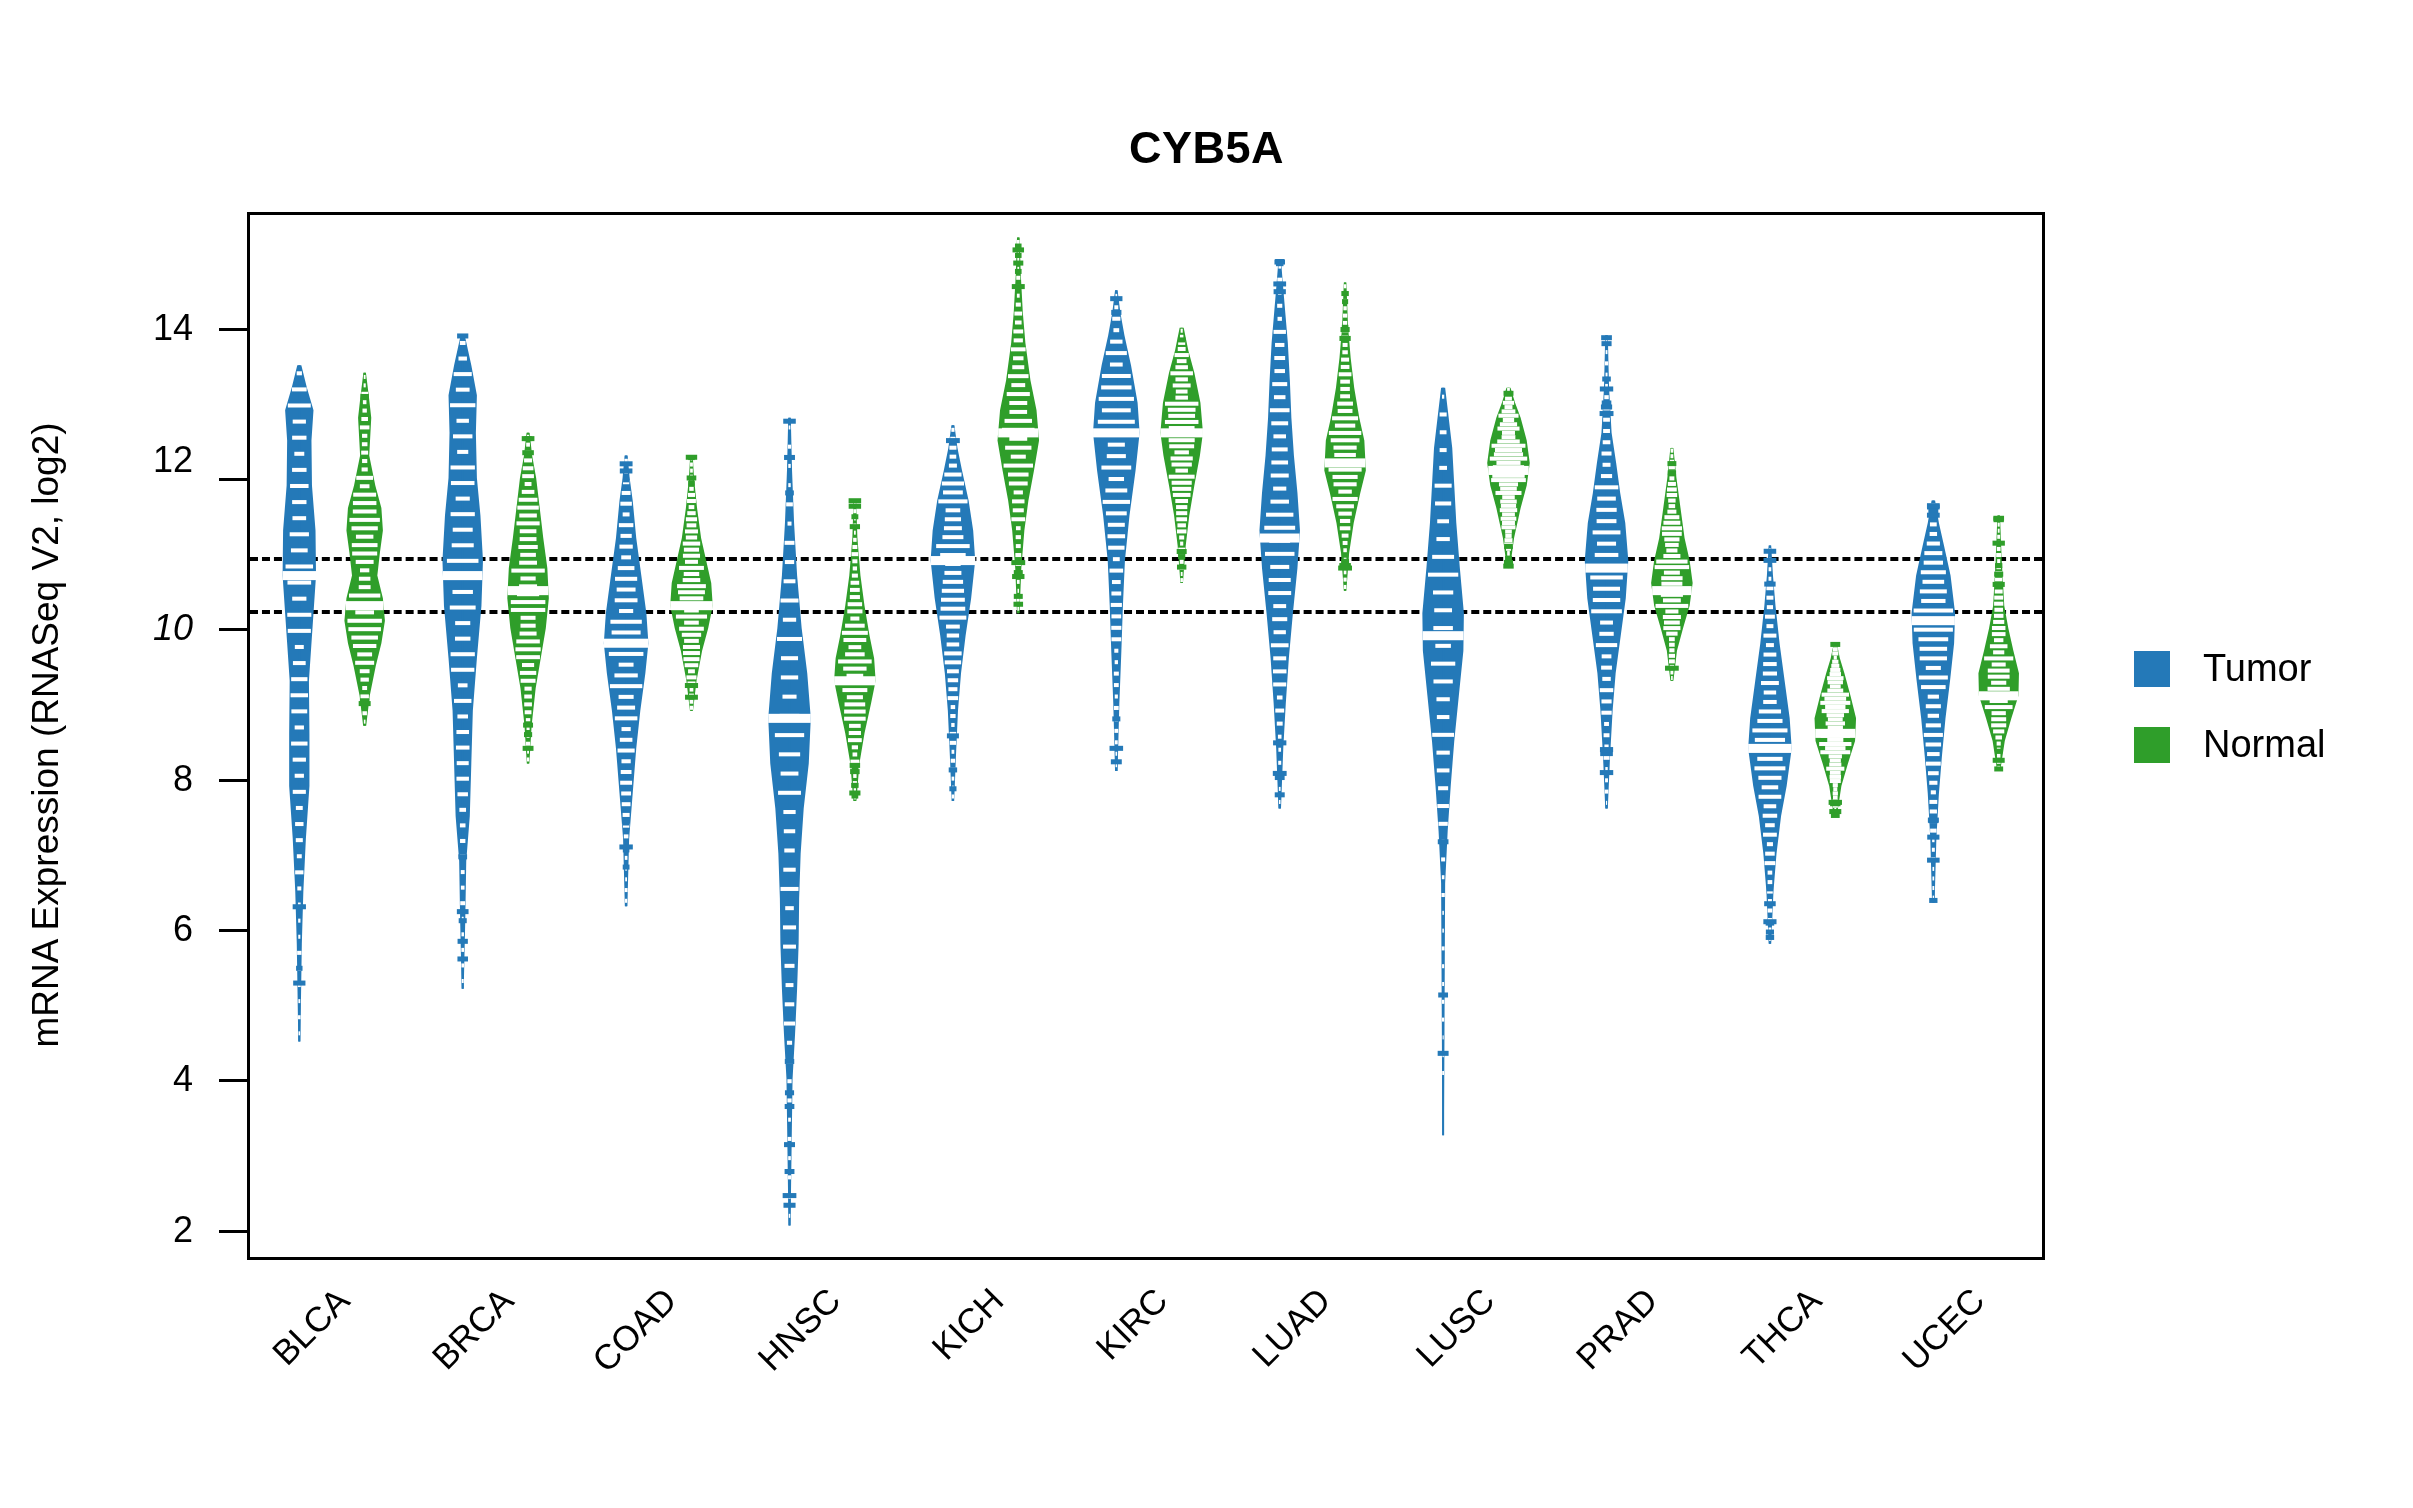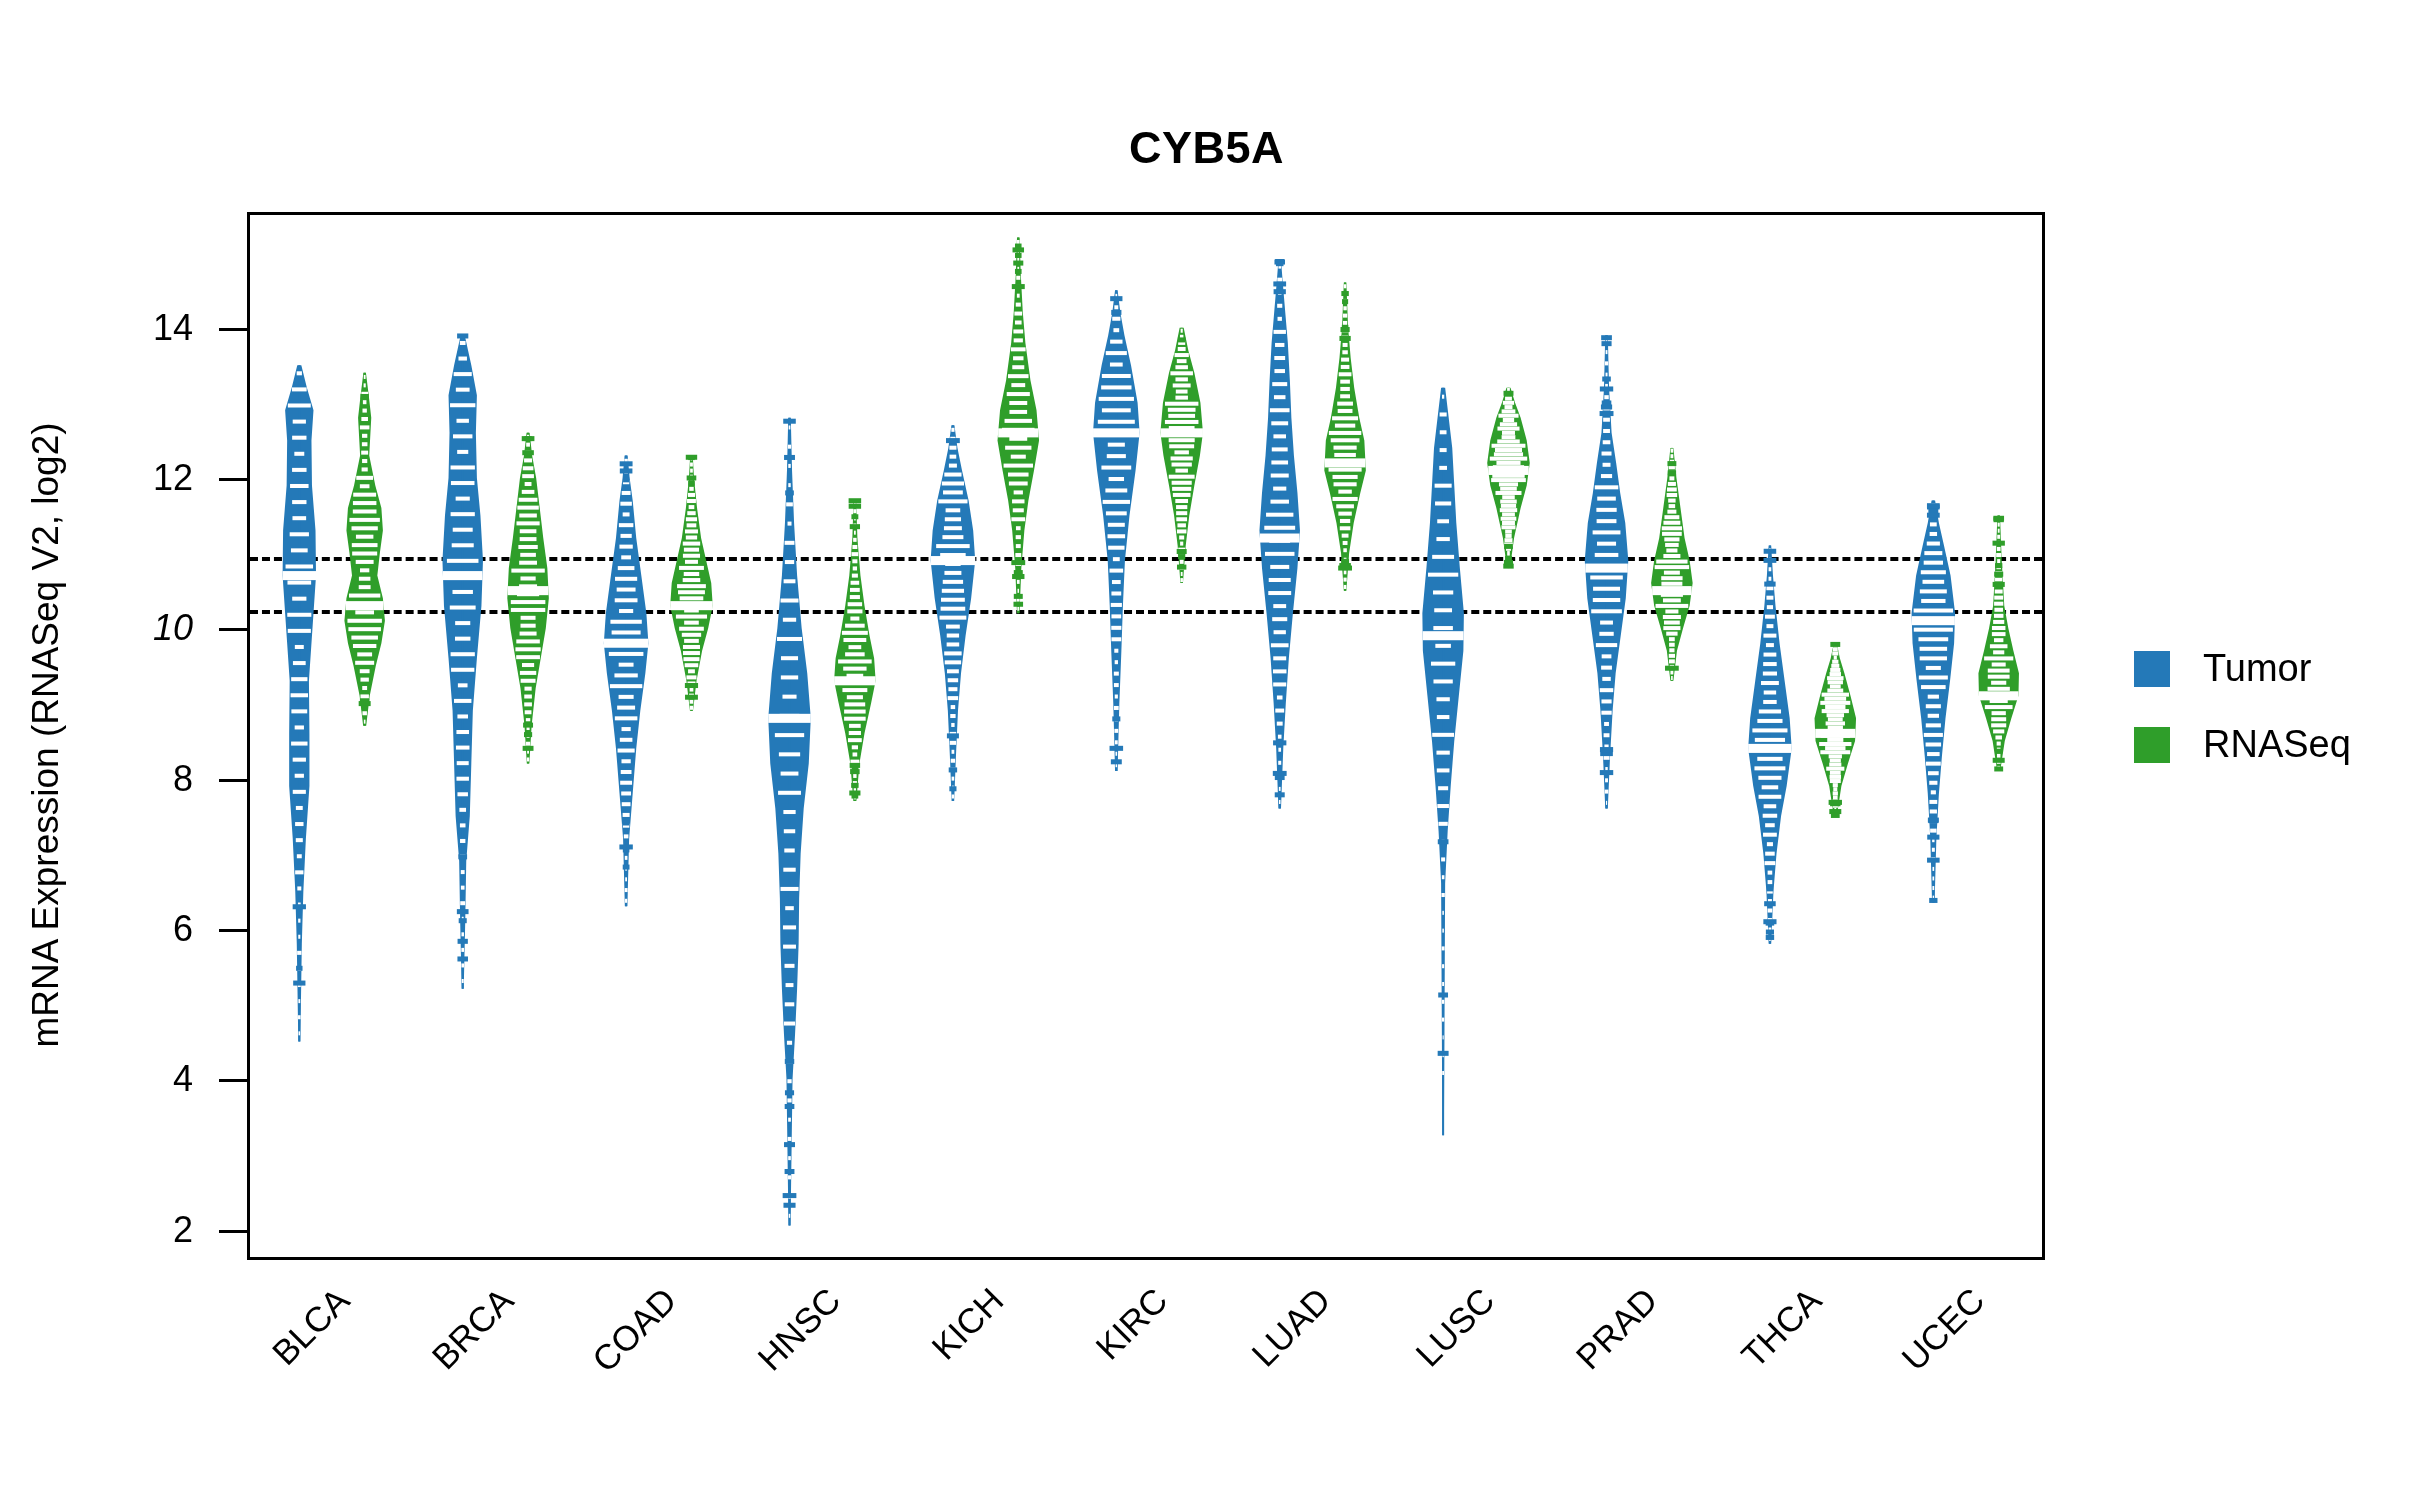--- a/index.html
+++ b/index.html
@@ -68,21 +68,21 @@
       <div class="ytick-text" style="top: 1015px;">2</div>
       <div class="ytick-line" style="top: 864px;"></div>
       <div class="ytick-text" style="top: 864px;">4</div>
       <div class="ytick-line" style="top: 714px;"></div>
       <div class="ytick-text" style="top: 714px;">6</div>
       <div class="ytick-line" style="top: 564px;"></div>
       <div class="ytick-text" style="top: 564px;">8</div>
       <div class="ytick-line" style="top: 413px;"></div>
       <div class="ytick-text" style="top: 413px; font-style: italic;">10</div>
       <div class="ytick-line" style="top: 263px;"></div>
-      <div class="ytick-text" style="top: 263px;">12</div>
+      <div class="ytick-text" style="top: 245px;">12</div>
       <div class="ytick-line" style="top: 113px;"></div>
       <div class="ytick-text" style="top: 113px;">14</div>
       <div class="href-line" style="top: 342px; border-top-color: rgb(0, 0, 0);"></div>
       <div class="href-line" style="top: 395px; border-top-color: rgb(0, 0, 0);"></div>
       <svg class="violin" width="1798" height="1048" style="pointer-events: none;" viewBox="0 0 3576 2085">
         <path d="M 95.51170909090908 1644.0860215053763 L 92.48836363636363 1449.784946236559 L 89.46501818181817 1345.1612903225805 L 84.42610909090908 1240.5376344086021 L 77.37163636363636 1135.9139784946235 L 77.37163636363636 1031.2903225806451 L 78.37941818181818 926.6666666666663 L 71.32494545454544 822.0430107526884 L 64.27047272727272 717.4193548387098 L 65.27825454545453 627.741935483871 L 72.33272727272727 538.0645161290322 L 73.34050909090908 448.38709677419365 L 69.3093818181818 388.6021505376343 L 82.41054545454544 343.76344086021527 L 93.49614545454544 298.92473118279577 L 101.55839999999999 298.92473118279577 L 112.64399999999999 343.76344086021527 L 125.74516363636363 388.6021505376343 L 121.71403636363635 448.38709677419365 L 122.72181818181816 538.0645161290322 L 129.7762909090909 627.741935483871 L 130.7840727272727 717.4193548387098 L 123.72959999999999 822.0430107526884 L 116.67512727272725 926.6666666666663 L 117.68290909090908 1031.2903225806451 L 117.68290909090908 1135.9139784946235 L 110.62843636363635 1240.5376344086021 L 105.58952727272727 1345.1612903225805 L 102.5661818181818 1449.784946236559 L 99.54283636363635 1644.0860215053763 Z" fill="#2479b8"></path>
         <line x1="97.52727272727272" x2="97.52727272727272" y1="298.92473118279577" y2="1644.0860215053763" stroke="#2479b8" stroke-width="4"></line>
         <rect x="95.94574829881222" width="3.163048856920997" y="1624.0721966205838" height="8" fill="#ffffff"></rect>
         <rect x="94.99669851657781" width="5.061148421389809" y="1592.0445468509984" height="8" fill="#ffffff"></rect>
         <rect x="95.68933994339484" width="3.6758655677557637" y="1560.0168970814132" height="8" fill="#ffffff"></rect>
@@ -1268,21 +1268,21 @@
     </div>
 </div>
 
 <div id="legend">
     <div class="legend-row">
       <span class="legend-swatch" style="background: rgb(36, 121, 184);"></span>
       <span class="legend-label">Tumor</span>
     </div>
     <div class="legend-row">
       <span class="legend-swatch" style="background: rgb(47, 158, 42);"></span>
-      <span class="legend-label">RNASeq</span>
+      <span class="legend-label">Normal</span>
     </div>
   </div>
 
 <div class="xtick-label" style="left: 27.4px; top: 1280px; width: 302px;">BLCA</div>
 <div class="xtick-label" style="left: 191px; top: 1280px; width: 302px;">BRCA</div>
 <div class="xtick-label" style="left: 354px; top: 1280px; width: 302px;">COAD</div>
 <div class="xtick-label" style="left: 518px; top: 1280px; width: 302px;">HNSC</div>
 <div class="xtick-label" style="left: 681px; top: 1280px; width: 302px;">KICH</div>
 <div class="xtick-label" style="left: 845px; top: 1280px; width: 302px;">KIRC</div>
 <div class="xtick-label" style="left: 1008px; top: 1280px; width: 302px;">LUAD</div>

